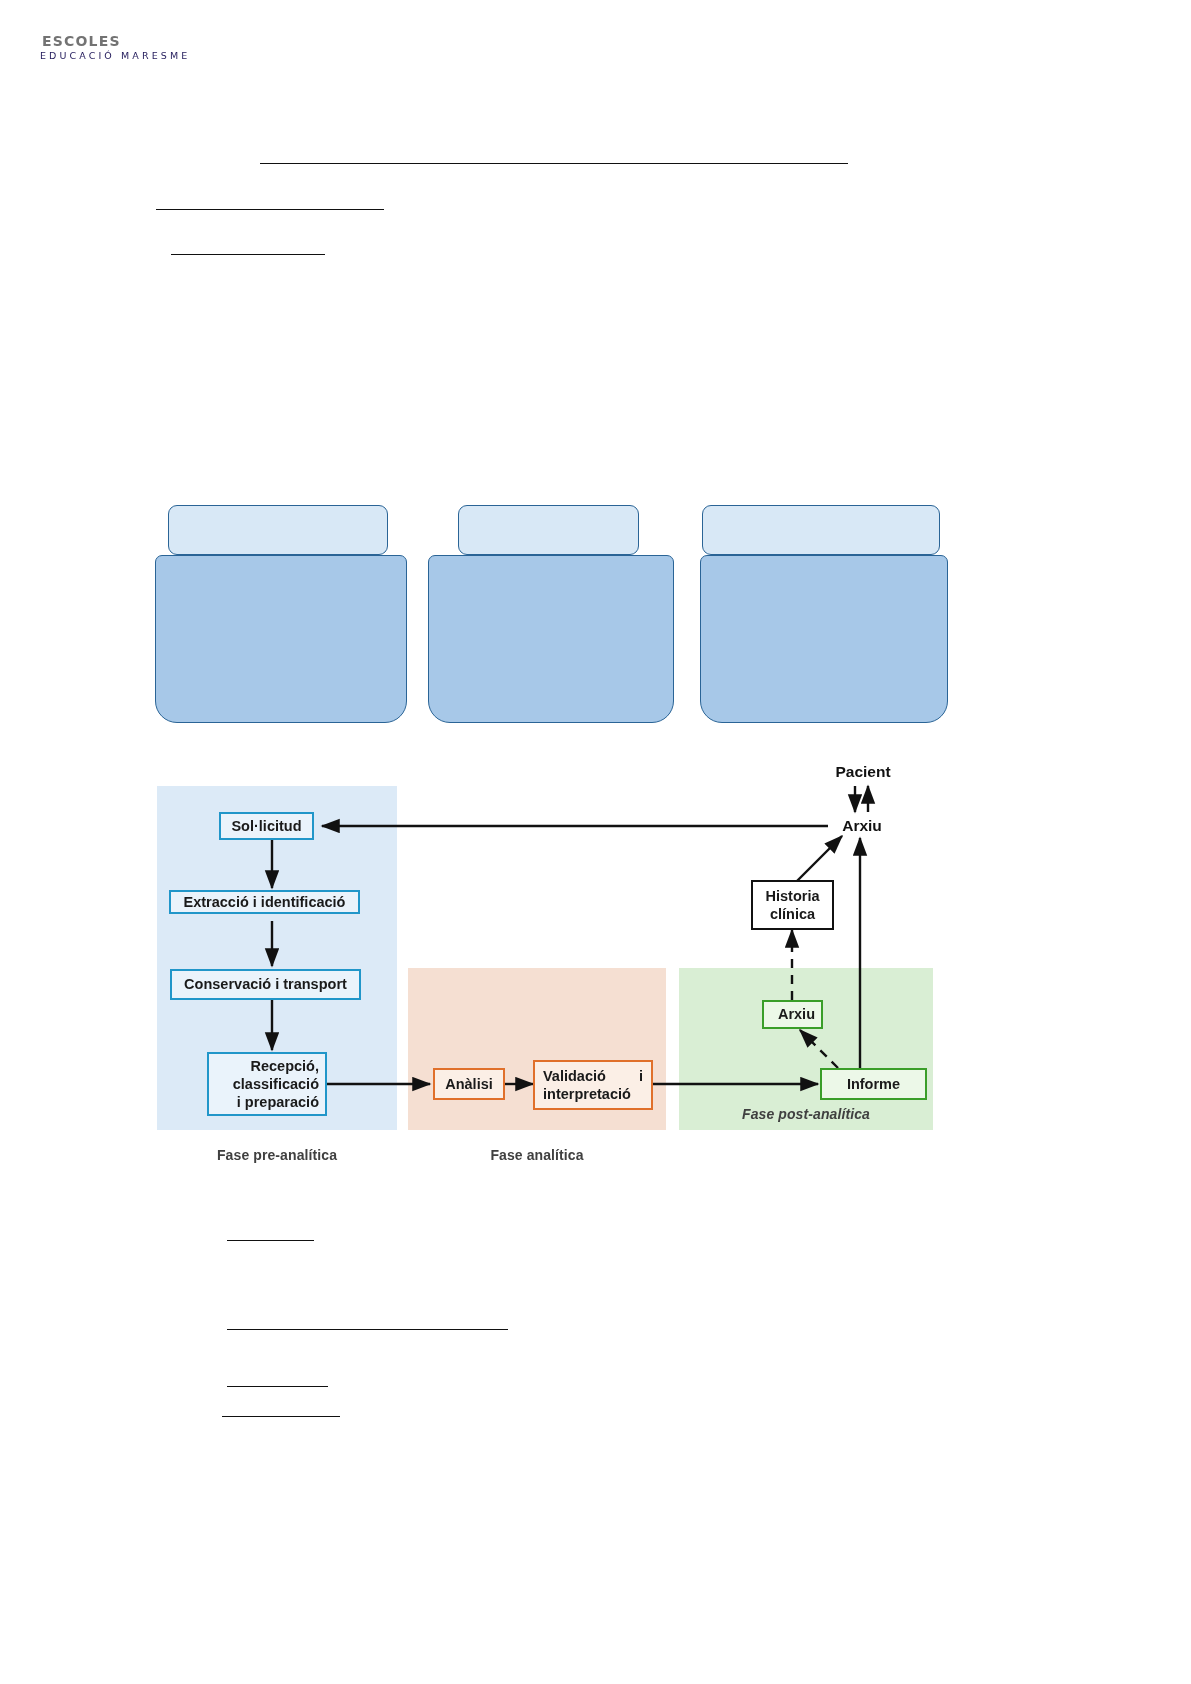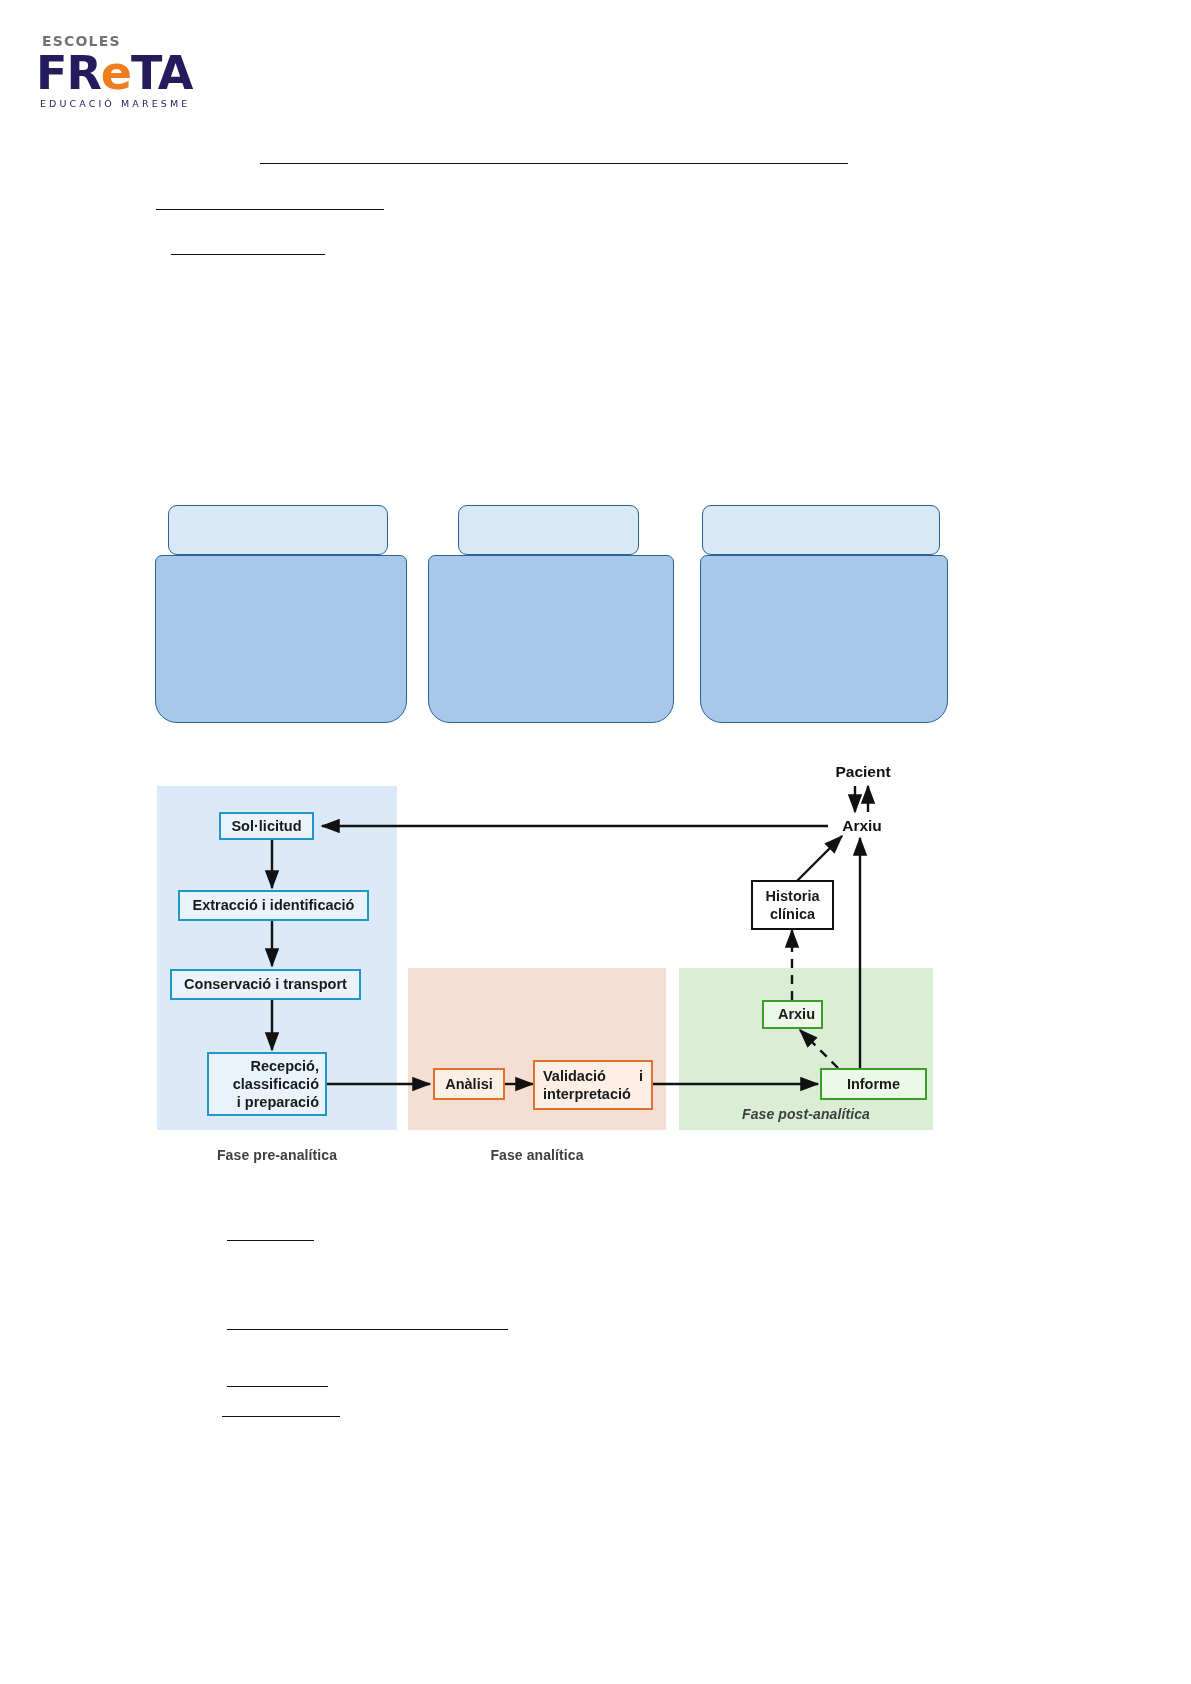--- a/index.html
+++ b/index.html
@@ -75,21 +75,20 @@
   }
 
   
   #arrows{left:0;top:0;width:1191px;height:1684px;pointer-events:none;}
 </style>
 </head>
 <body>
 
 <div class="abs" id="logo">
   <div class="logo-escoles">ESCOLES</div>
-  <div class="logo-freta"><span>FR</span><span class="oe">e</span><span>TA</span></div>
   <div class="logo-sub">EDUCACIÓ MARESME</div>
 </div>
 
 <div class="abs rule" style="left:260px;top:163px;width:588px;"></div>
 <div class="abs rule" style="left:156px;top:209px;width:228px;"></div>
 <div class="abs rule" style="left:171px;top:254px;width:154px;"></div>
 <div class="abs rule" style="left:227px;top:1240px;width:87px;"></div>
 <div class="abs rule" style="left:227px;top:1329px;width:281px;"></div>
 <div class="abs rule" style="left:227px;top:1386px;width:101px;"></div>
 <div class="abs rule" style="left:222px;top:1416px;width:118px;"></div>
@@ -138,21 +137,21 @@
   <line x1="838" y1="1068" x2="800" y2="1030" stroke="#111" stroke-width="2.4" stroke-dasharray="9 7" marker-end="url(#ah)"></line>
 
   <line x1="855" y1="786" x2="855" y2="812" stroke="#111" stroke-width="2.4" marker-end="url(#ah)"></line>
   <line x1="868" y1="812" x2="868" y2="786" stroke="#111" stroke-width="2.4" marker-end="url(#ah)"></line>
 </svg>
 
 <div class="abs fbox blue" style="left:219px;top:812px;width:95px;height:28px;">
   <span>Sol·licitud</span>
 </div>
 
-<div class="abs fbox blue" style="left:178px;top:890px;width:191px;height:31px;">
+<div class="abs fbox blue" style="left:169px;top:890px;width:191px;height:24px;">
   <span>Extracció i identificació</span>
 </div>
 
 <div class="abs fbox blue" style="left:170px;top:969px;width:191px;height:31px;">
   <span>Conservació i transport</span>
 </div>
 
 <div class="abs fbox blue left" style="left:207px;top:1052px;width:120px;height:64px;flex-direction:column;align-items:flex-end;justify-content:center;">
   <span>Recepció,</span>
   <span>classificació</span>

